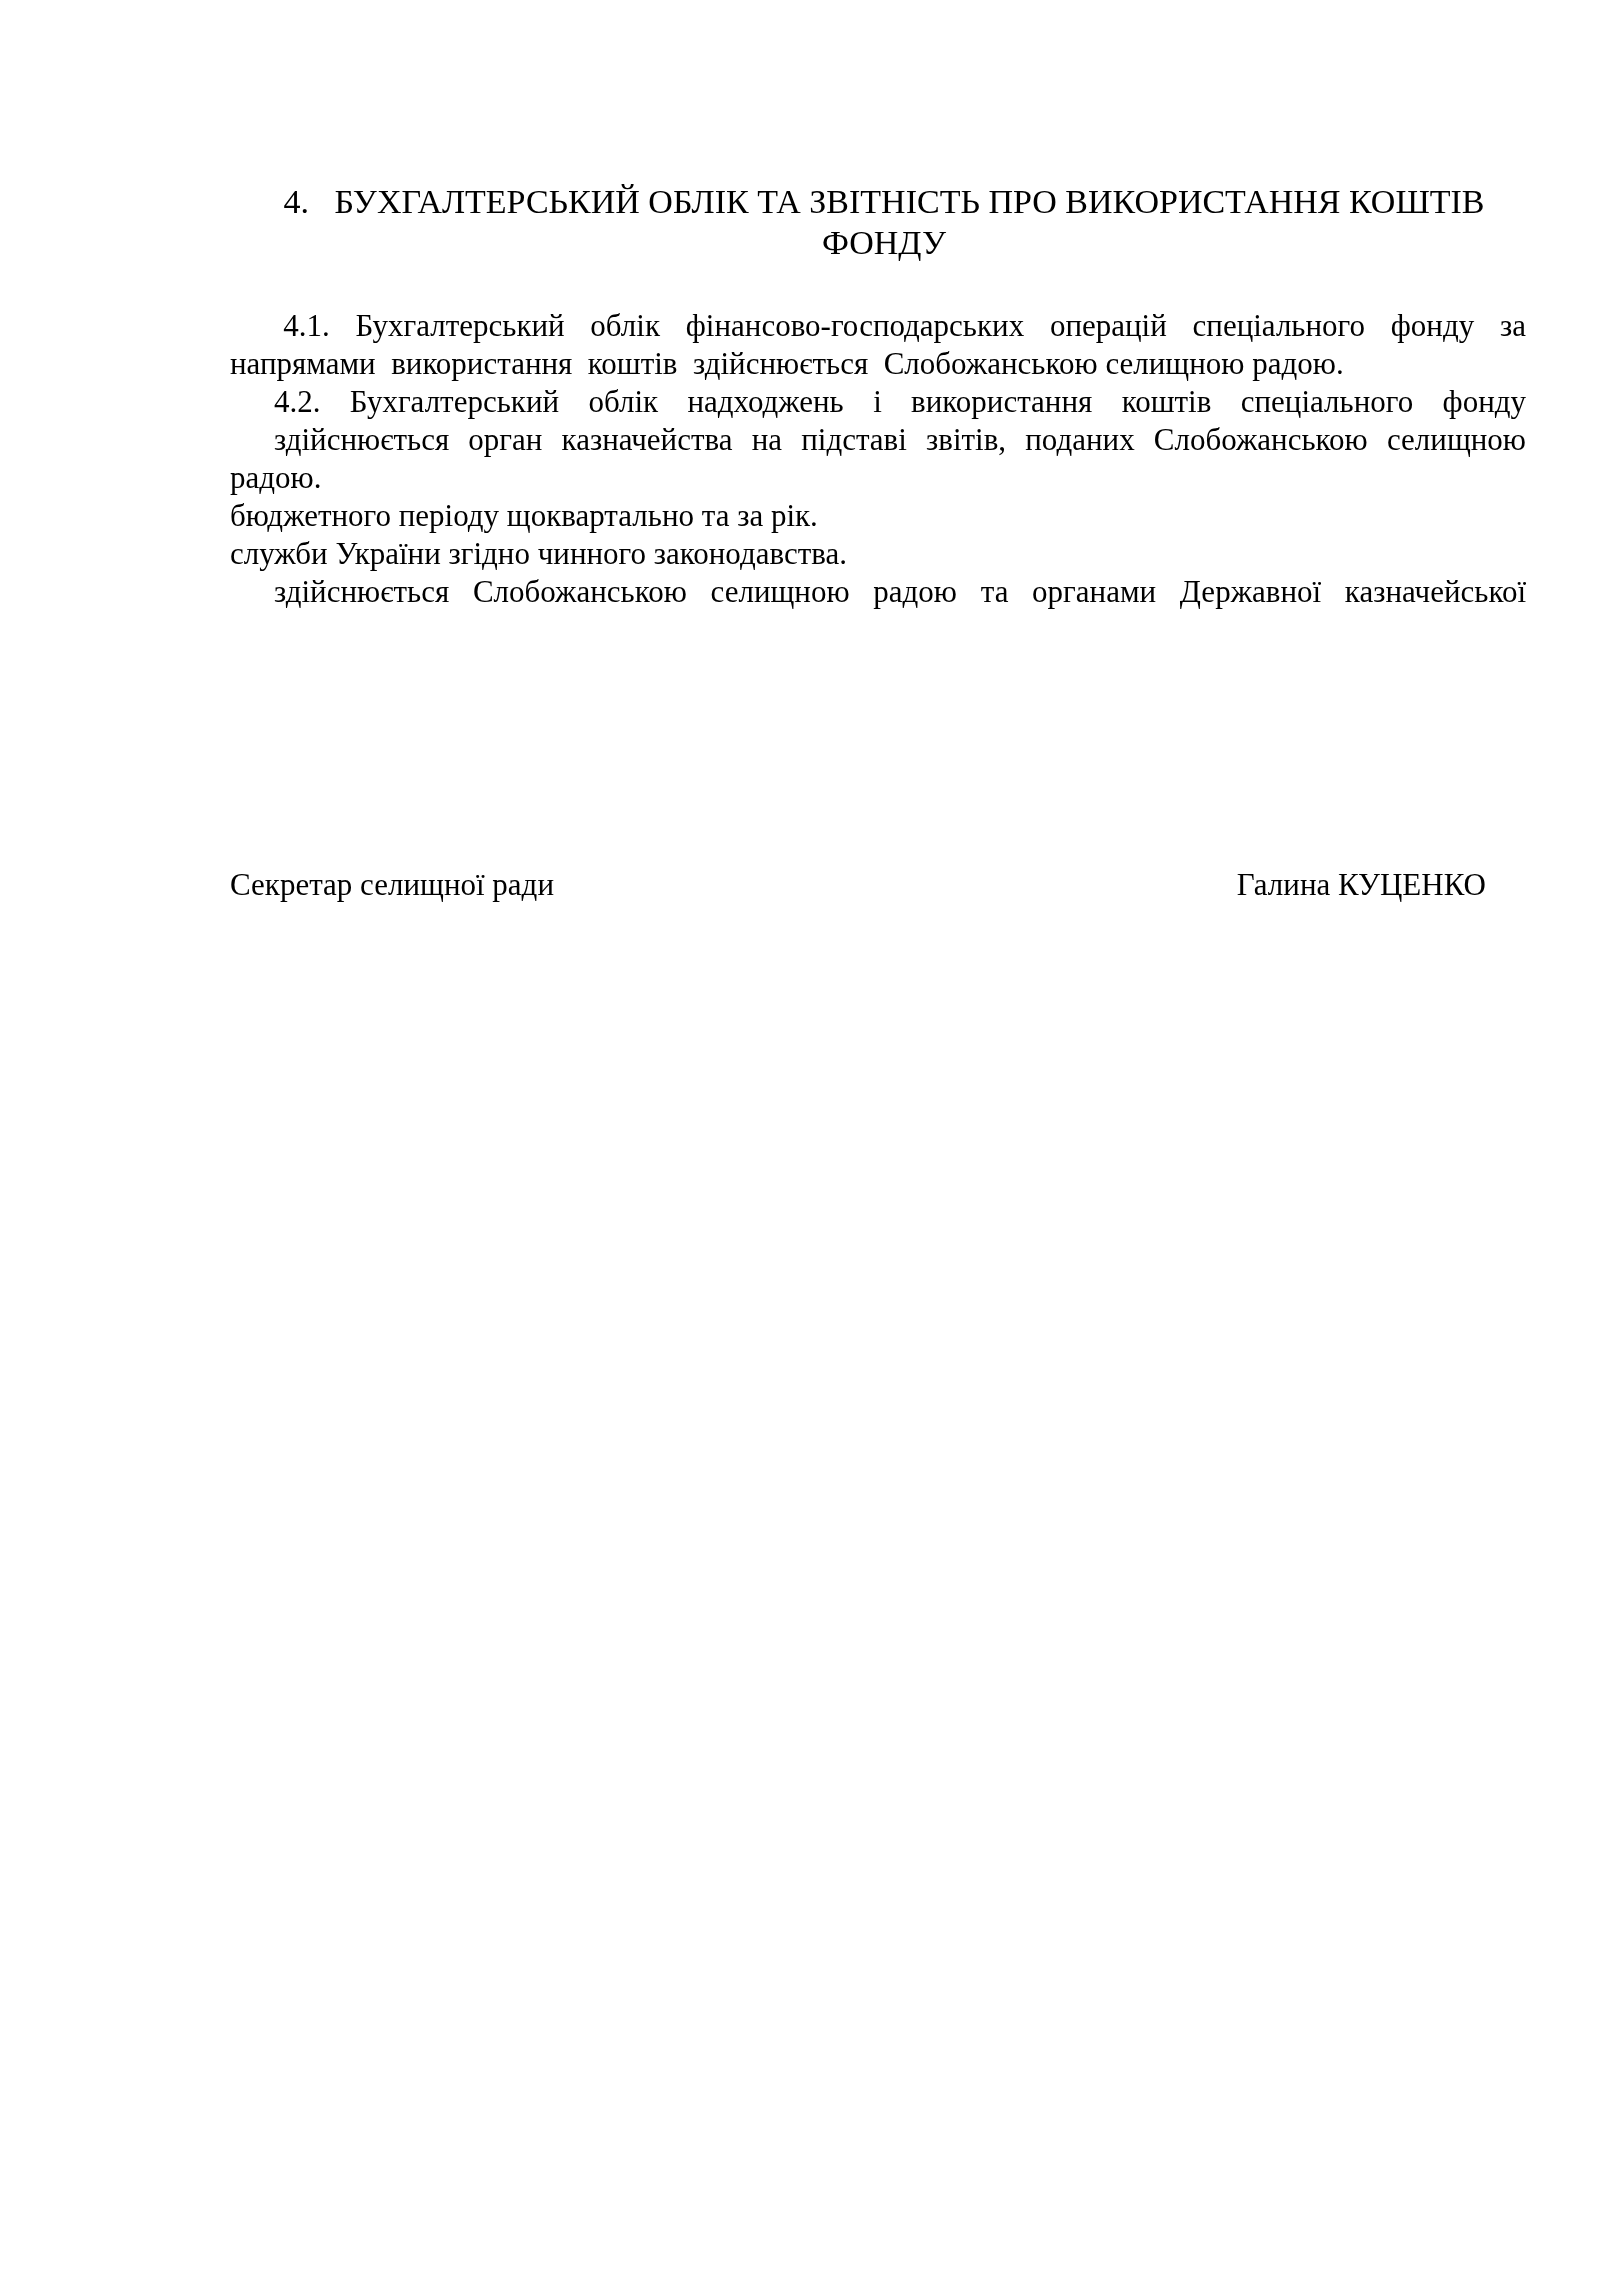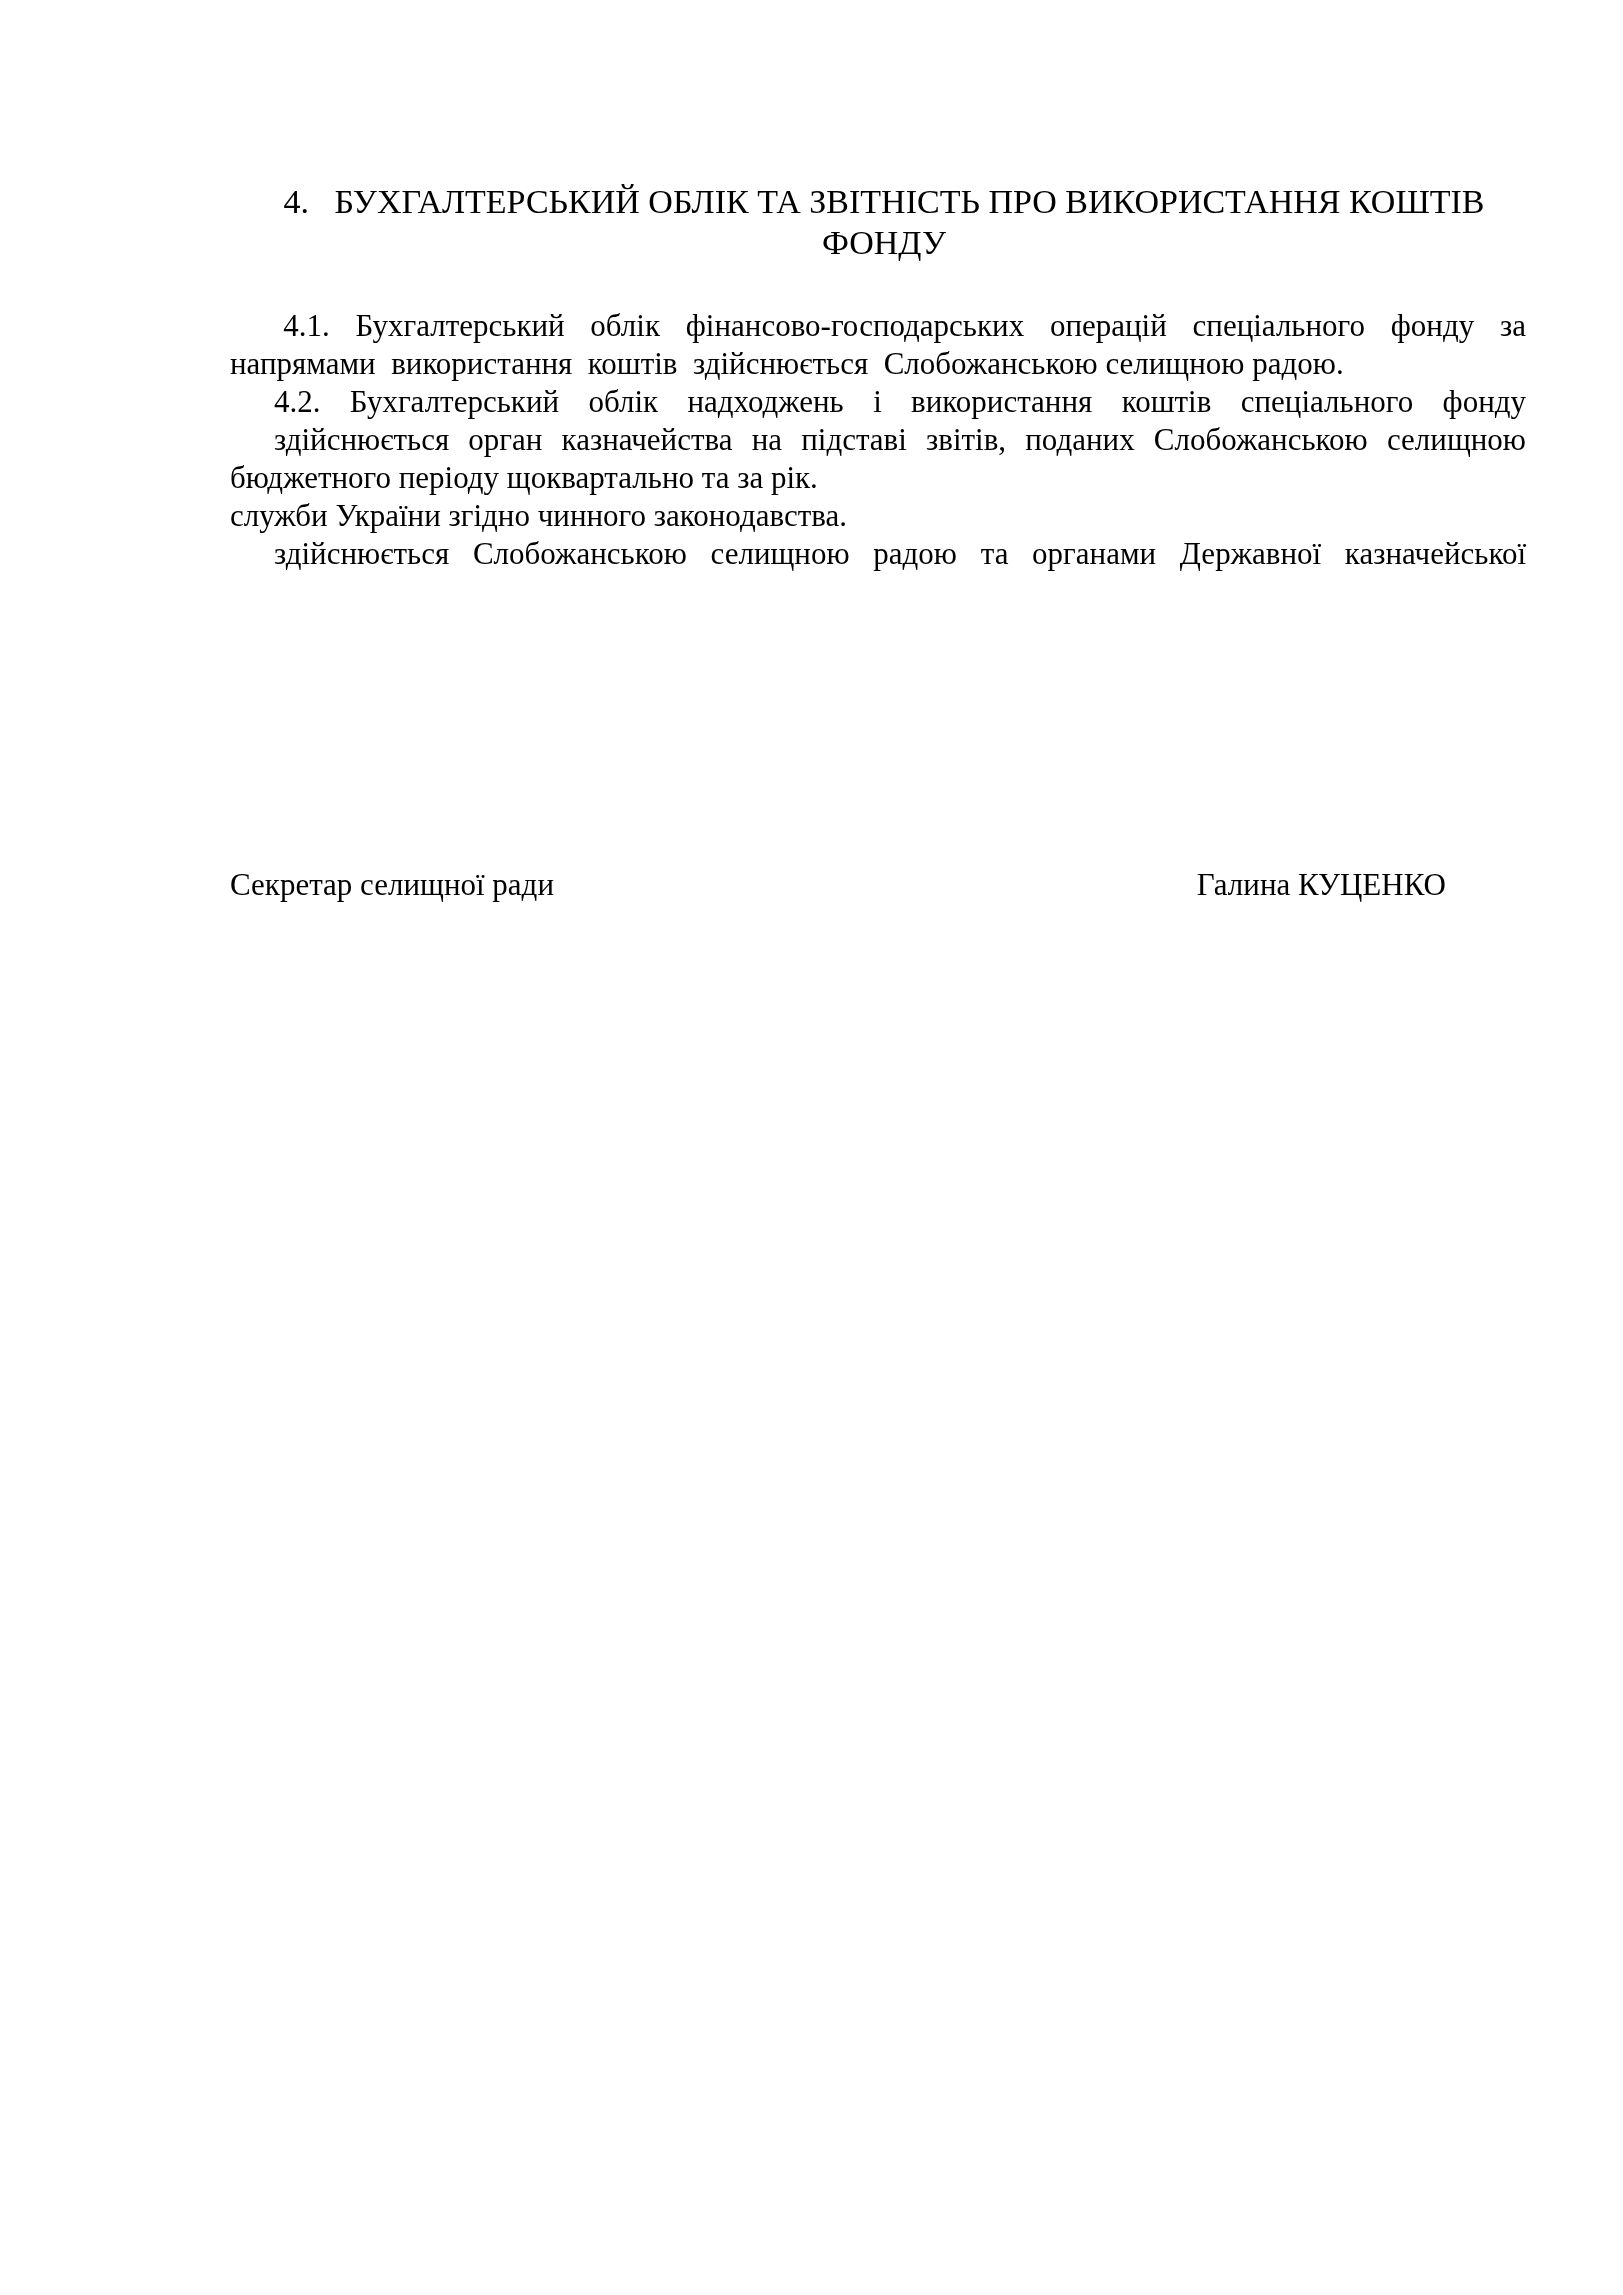--- a/index.html
+++ b/index.html
@@ -60,40 +60,41 @@
     width: 1296px;
     top: 866px;
     font-size: 31px;
     line-height: 38px;
     display: flex;
     justify-content: space-between;
     align-items: baseline;
     gap: 46px;
   }
   .signature-name {
-    margin-right: 80px; 
+    margin-right: 40px; 
   }
 </style>
 </head>
 <body>
 
 <div class="page">
 
   <div class="heading">
     <div class="heading-line">4.   БУХГАЛТЕРСЬКИЙ ОБЛІК ТА ЗВІТНІСТЬ ПРО ВИКОРИСТАННЯ КОШТІВ</div>
     <div class="heading-line">ФОНДУ</div>
   </div>
 
   <div class="body-text">
 
     <div class="line justify indent">4.1. Бухгалтерський облік фінансово-господарських операцій спеціального фонду за</div>
     <div class="line last">напрямами  використання  коштів  здійснюється  Слобожанською селищною радою.</div>
 
     <div class="line justify">4.2. Бухгалтерський облік надходжень і використання коштів спеціального фонду</div>
     <div class="line justify">здійснюється орган казначейства на підставі звітів, поданих Слобожанською селищною</div>
+    <div class="line last">радою.</div>
 
     <div class="line last">бюджетного періоду щоквартально та за рік.</div>
 
     <div class="line last">служби України згідно чинного законодавства.</div>
     <div class="line justify">здійснюється Слобожанською селищною радою та органами Державної казначейської</div>
 
   </div>
 
   <div class="signature-row">
     <span class="signature-role">Секретар селищної ради</span>

